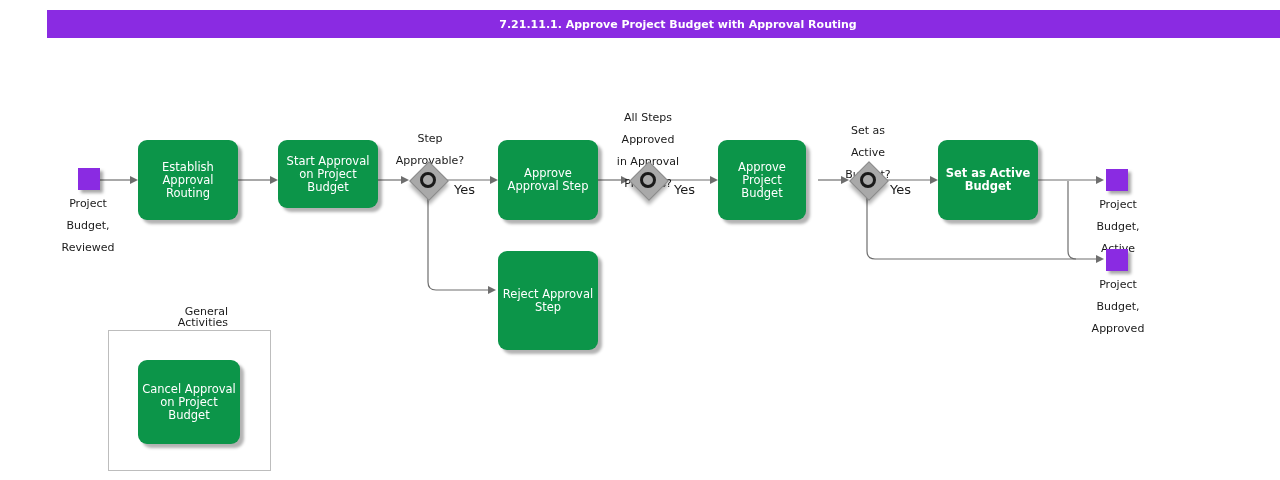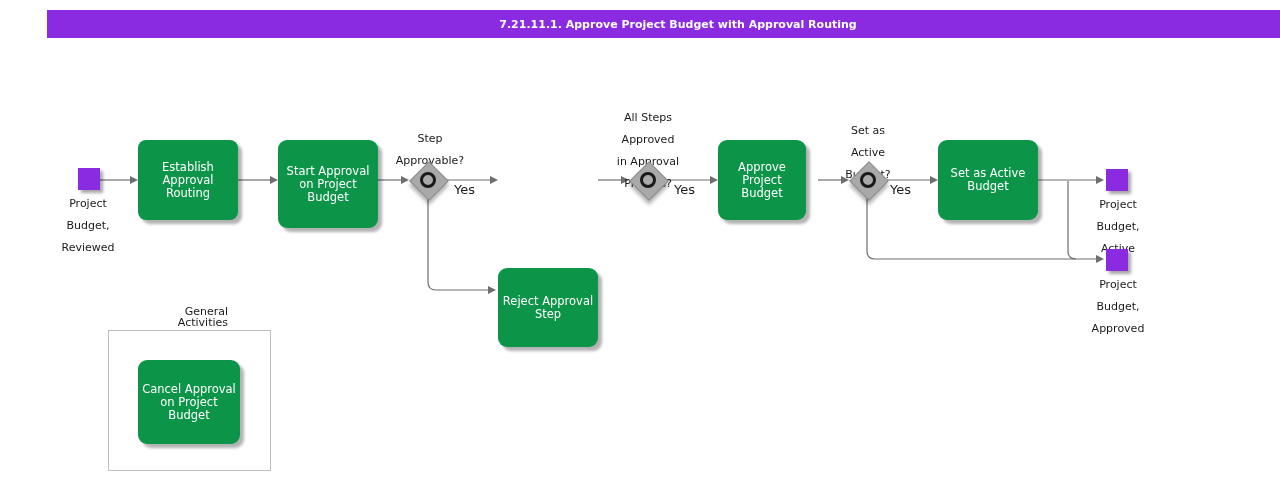--- a/index.html
+++ b/index.html
@@ -137,36 +137,38 @@
   <div class="event" style="left:1068px; top:169px;"></div>
   <div class="event-label" style="left:1040px; top:194px; width:80px;">Project
 Budget,
 Active</div>
 
   <div class="event" style="left:1068px; top:249px;"></div>
   <div class="event-label" style="left:1035px; top:274px; width:90px;">Project
 Budget,
 Approved</div>
 
-  <div class="activity" style="left:100px; top:140px; width:100px; height:80px;border-radius:8px;">Establish
+  <div class="activity" style="left:100px; top:140px; width:100px; height:80px;">Establish
 Approval
 Routing</div>
 
-  <div class="activity" style="left:240px; top:140px; width:100px; height:88px;">Start Approval
+  <div class="activity" style="left:240px; top:140px; width:100px; height:68px;">Start Approval
 on Project
 Budget</div>
 
+  <div class="activity" style="left:460px; top:140px; width:100px; height:80px;">Approve
+Approval Step</div>
 
   <div class="activity" style="left:680px; top:140px; width:88px; height:80px;">Approve Project
 Budget</div>
 
-  <div class="activity" style="left:900px; top:140px; width:100px; height:80px;">Set as Active
+  <div class="activity" style="left:900px; top:140px; width:100px; height:80px;font-weight:bold;">Set as Active
 Budget</div>
 
-  <div class="activity" style="left:460px; top:268px; width:100px; height:79px;">Reject Approval
+  <div class="activity" style="left:460px; top:251px; width:100px; height:99px;">Reject Approval
 Step</div>
 
   <div class="gateway-label" style="left:342px; top:128px; width:100px;">Step
 Approvable?</div>
   <div class="gateway" style="left:377px; top:167px;"></div>
   <div class="gateway-ring" style="left:382px; top:172px;"></div>
   <div class="yes-label" style="left:416px; top:183px;">Yes</div>
 
   <div class="gateway-label" style="left:560px; top:107px; width:100px;">All Steps
 Approved

